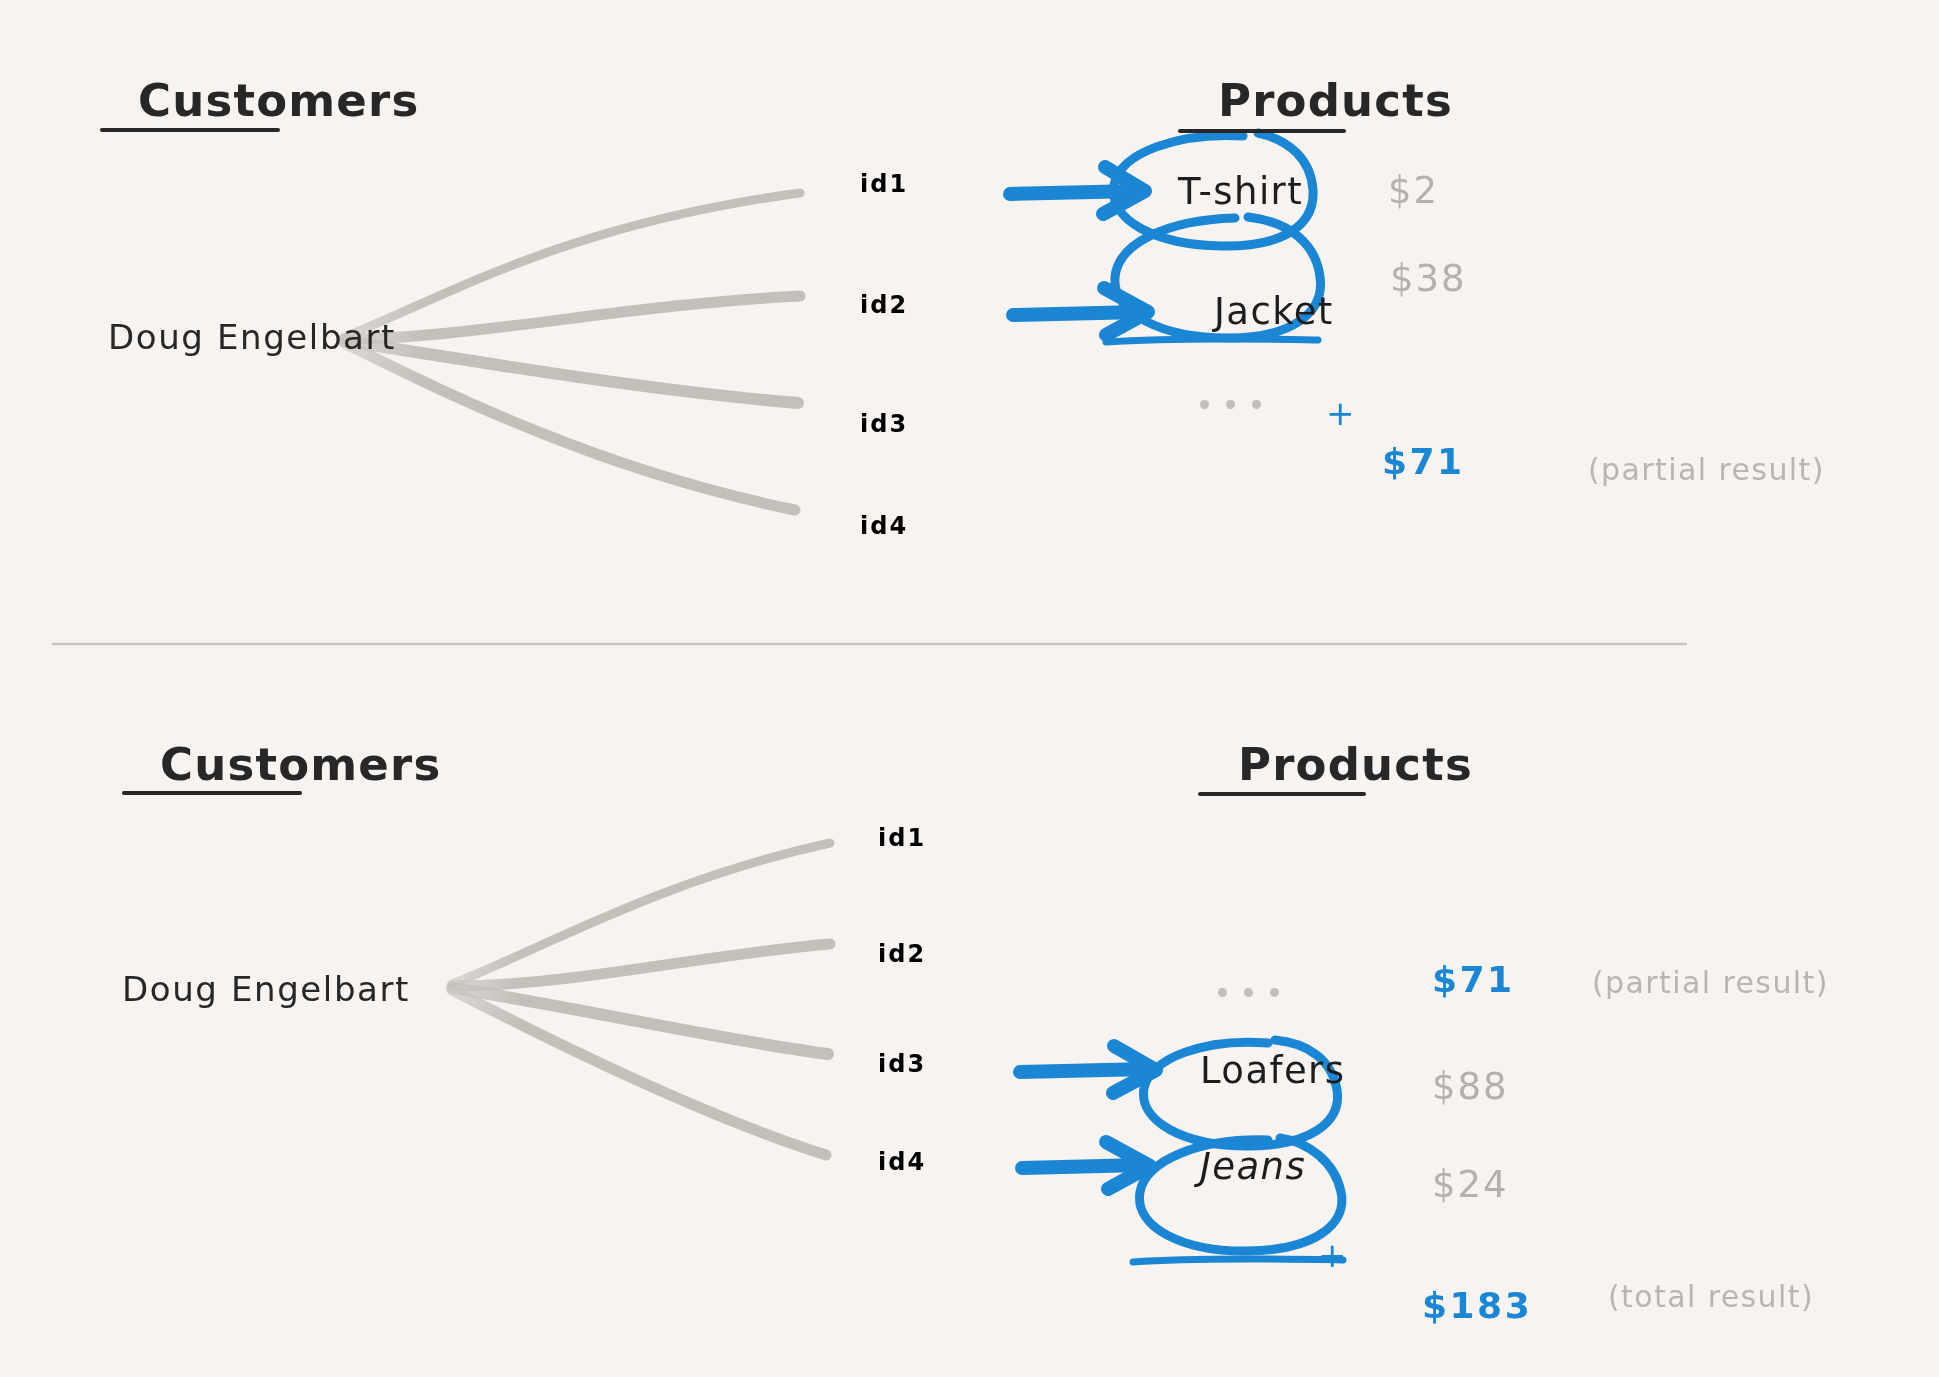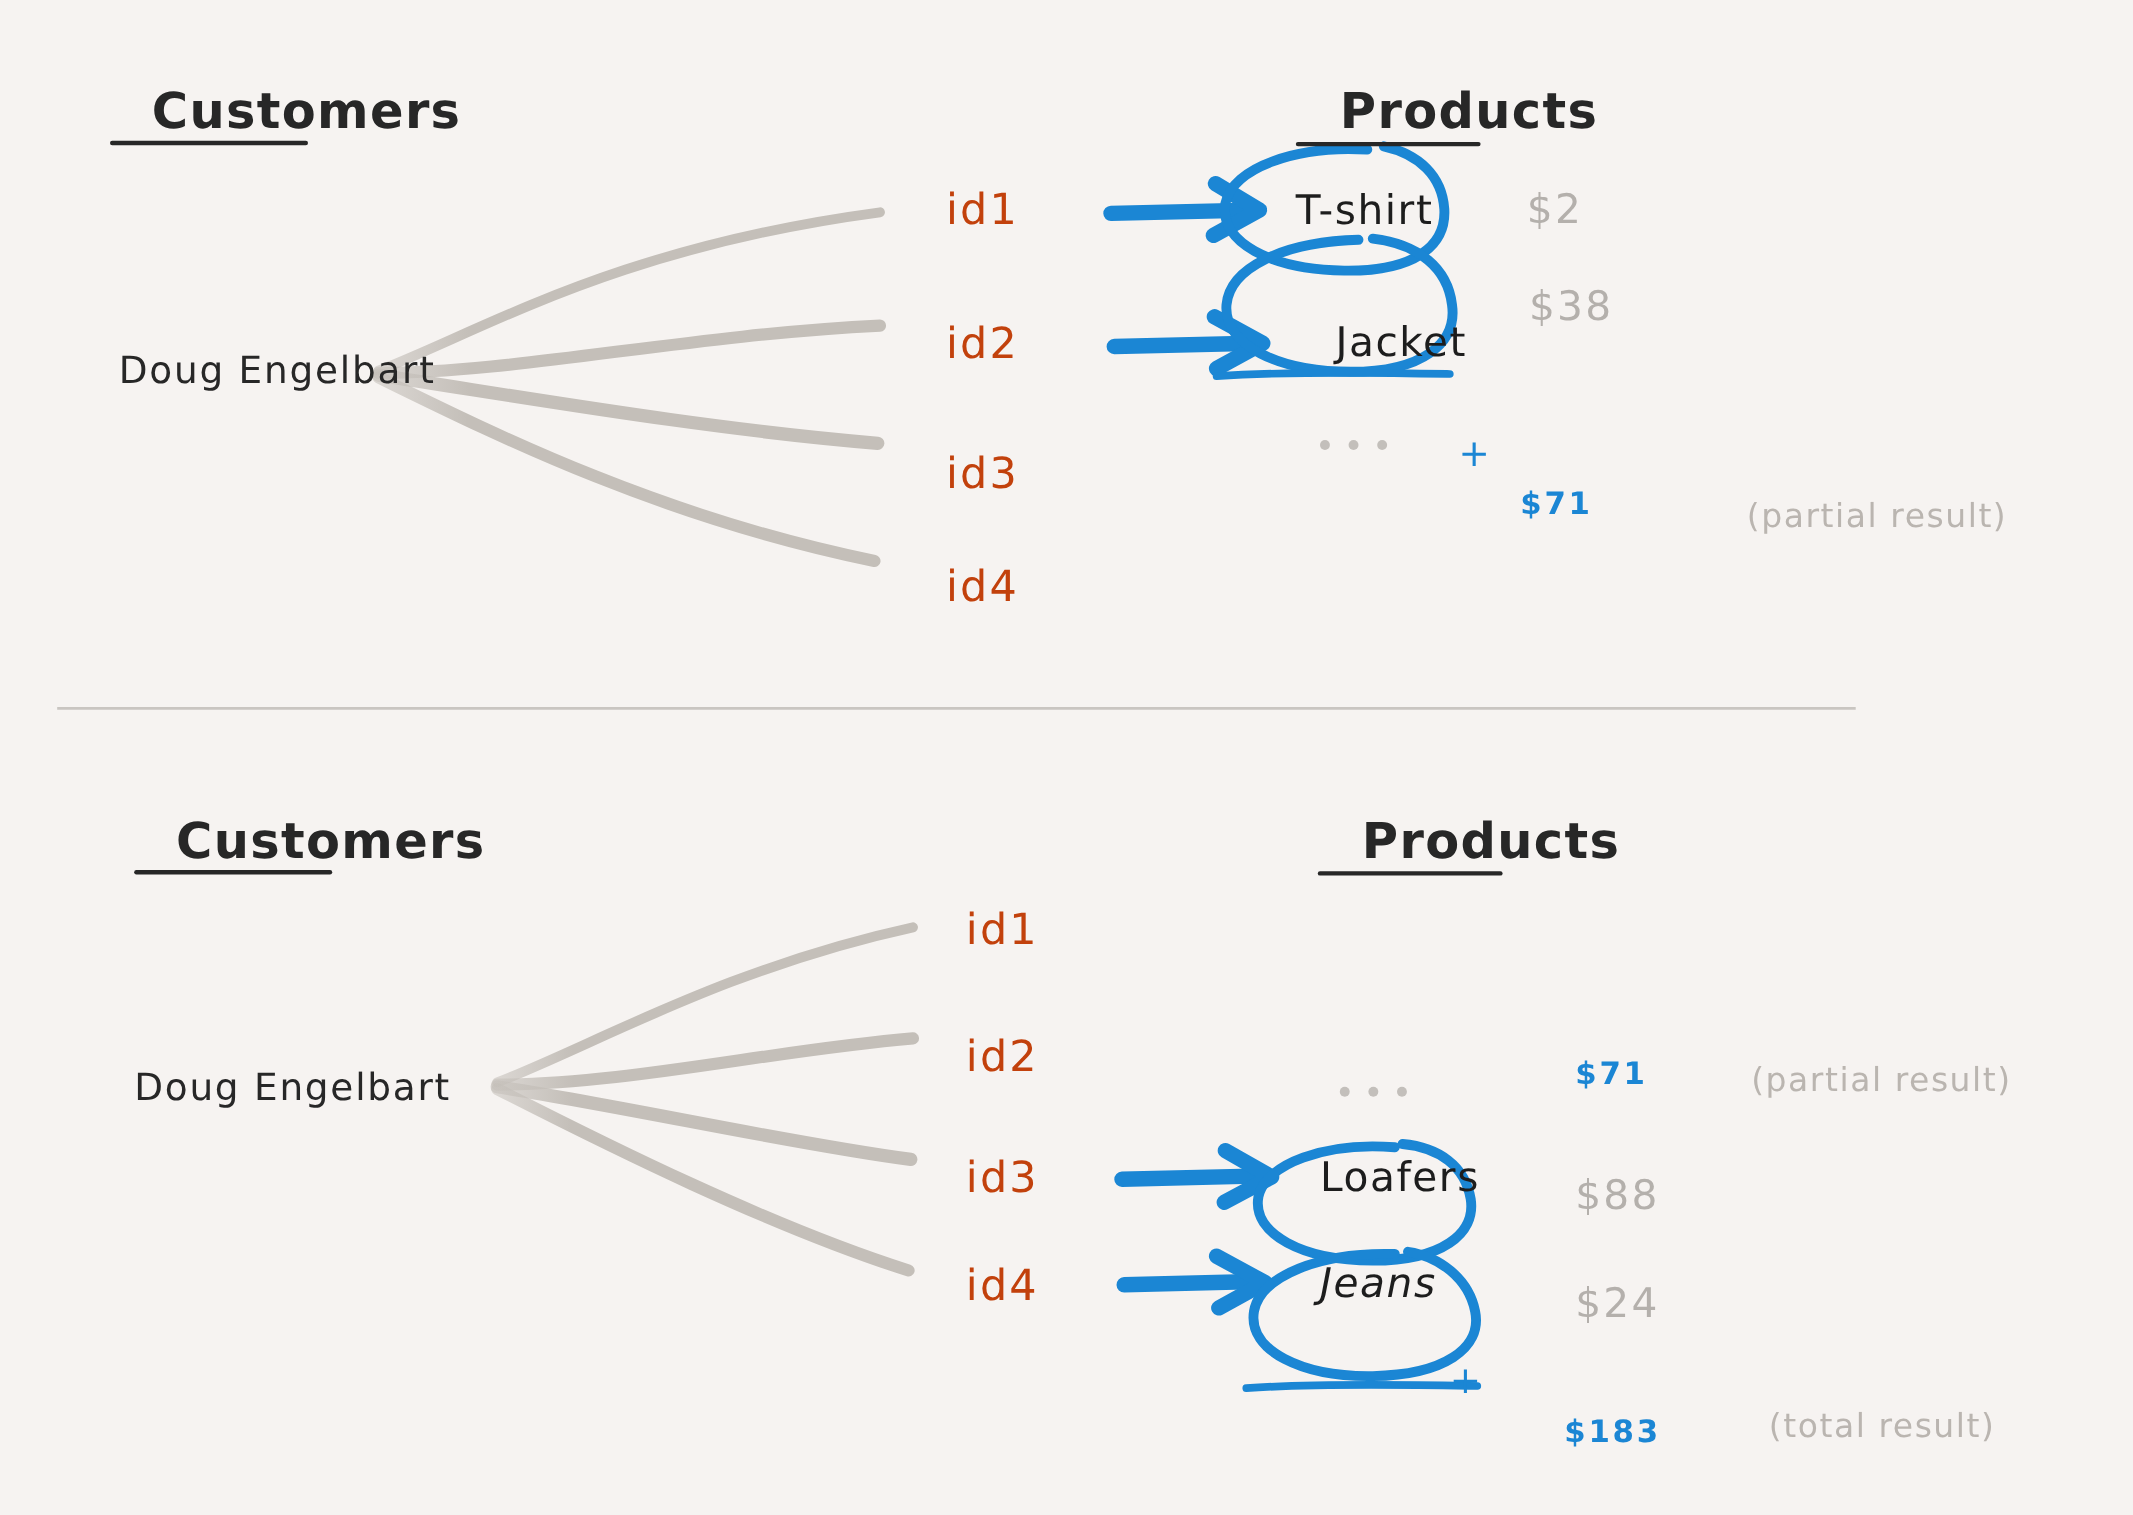--- a/index.html
+++ b/index.html
@@ -45,32 +45,32 @@
     font-size: 34px;
     color: #272727;
     letter-spacing: 1.6px;
   }
   .product-name {
     font-size: 37px;
     color: #1d1d1d;
     letter-spacing: 1.4px;
   }
   .id-label {
-    font-size: 39px;
-    color: #c2410c;
+    font-size: 24px;
+    color: #000000;
     letter-spacing: 2px;
-    font-weight: 400;
+    font-weight: 700;
   }
   .price {
     font-size: 37px;
     color: #b4b0ac;
     letter-spacing: 2px;
   }
   .sum-value {
-    font-size: 28px;
+    font-size: 36px;
     color: #1b86d4;
     letter-spacing: 2.5px;
     font-weight: 600;
   }
   .plus {
     font-size: 34px;
     color: #1b86d4;
     font-weight: 500;
   }
   .note {

